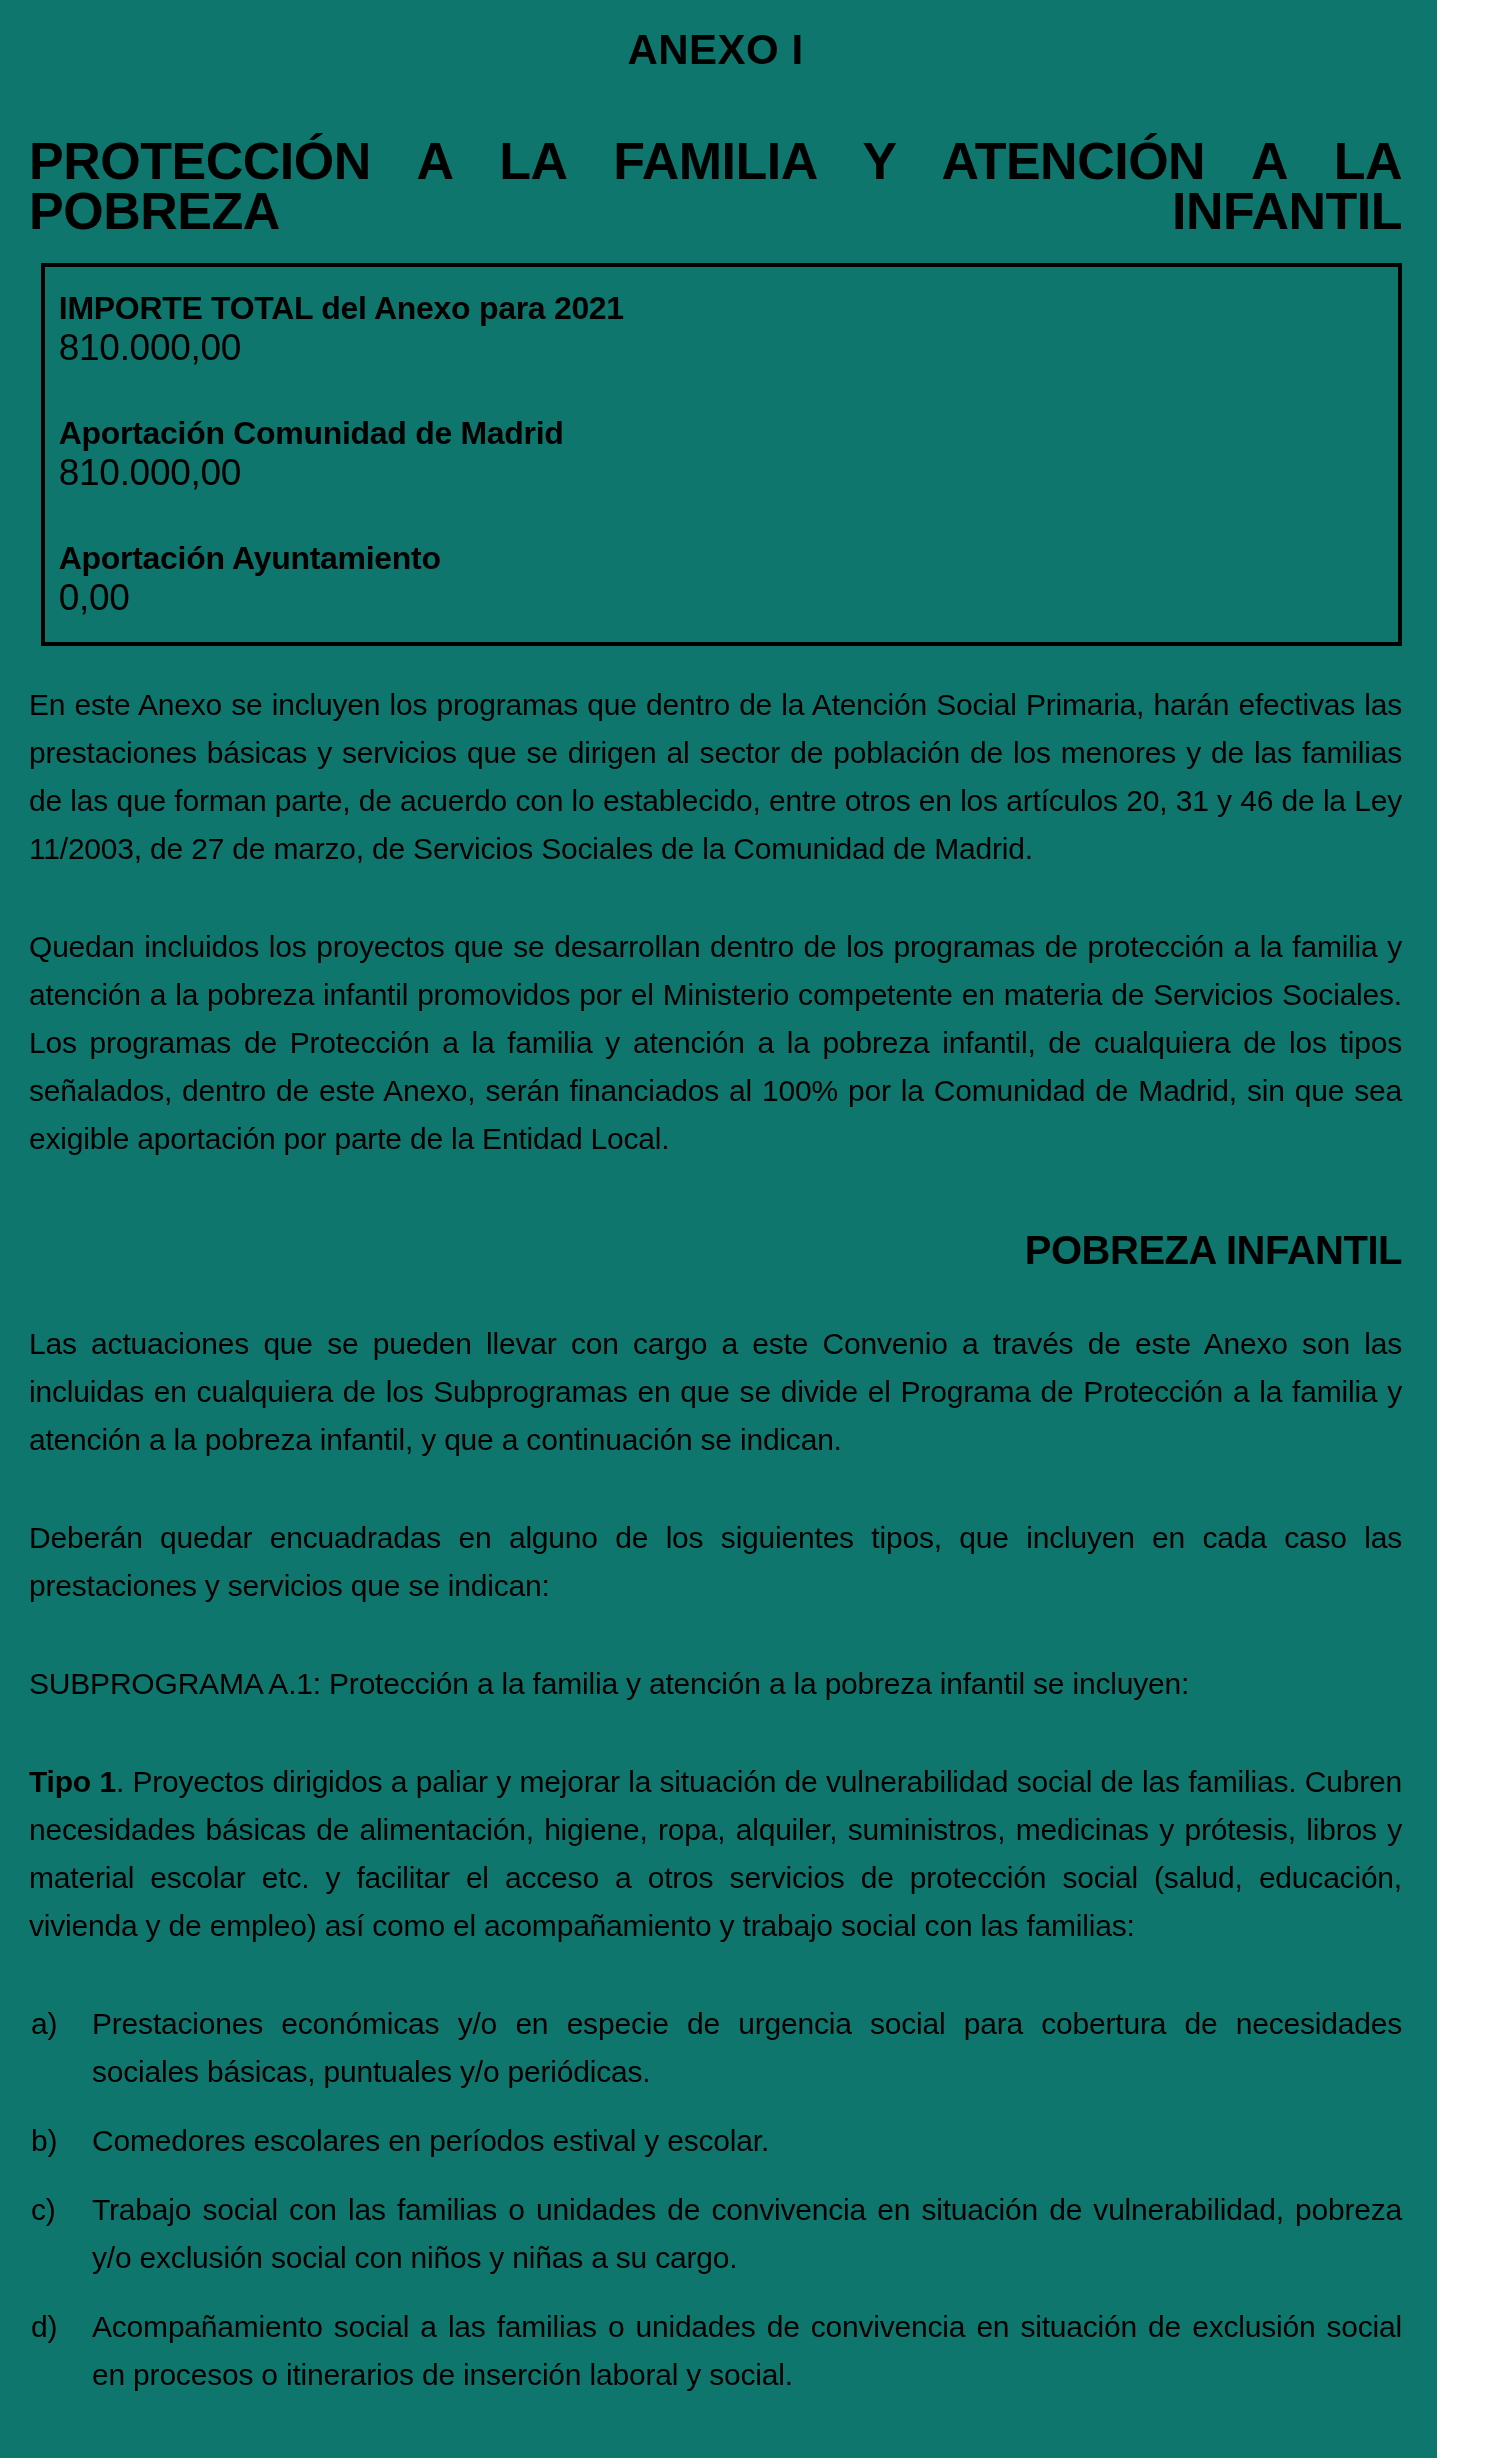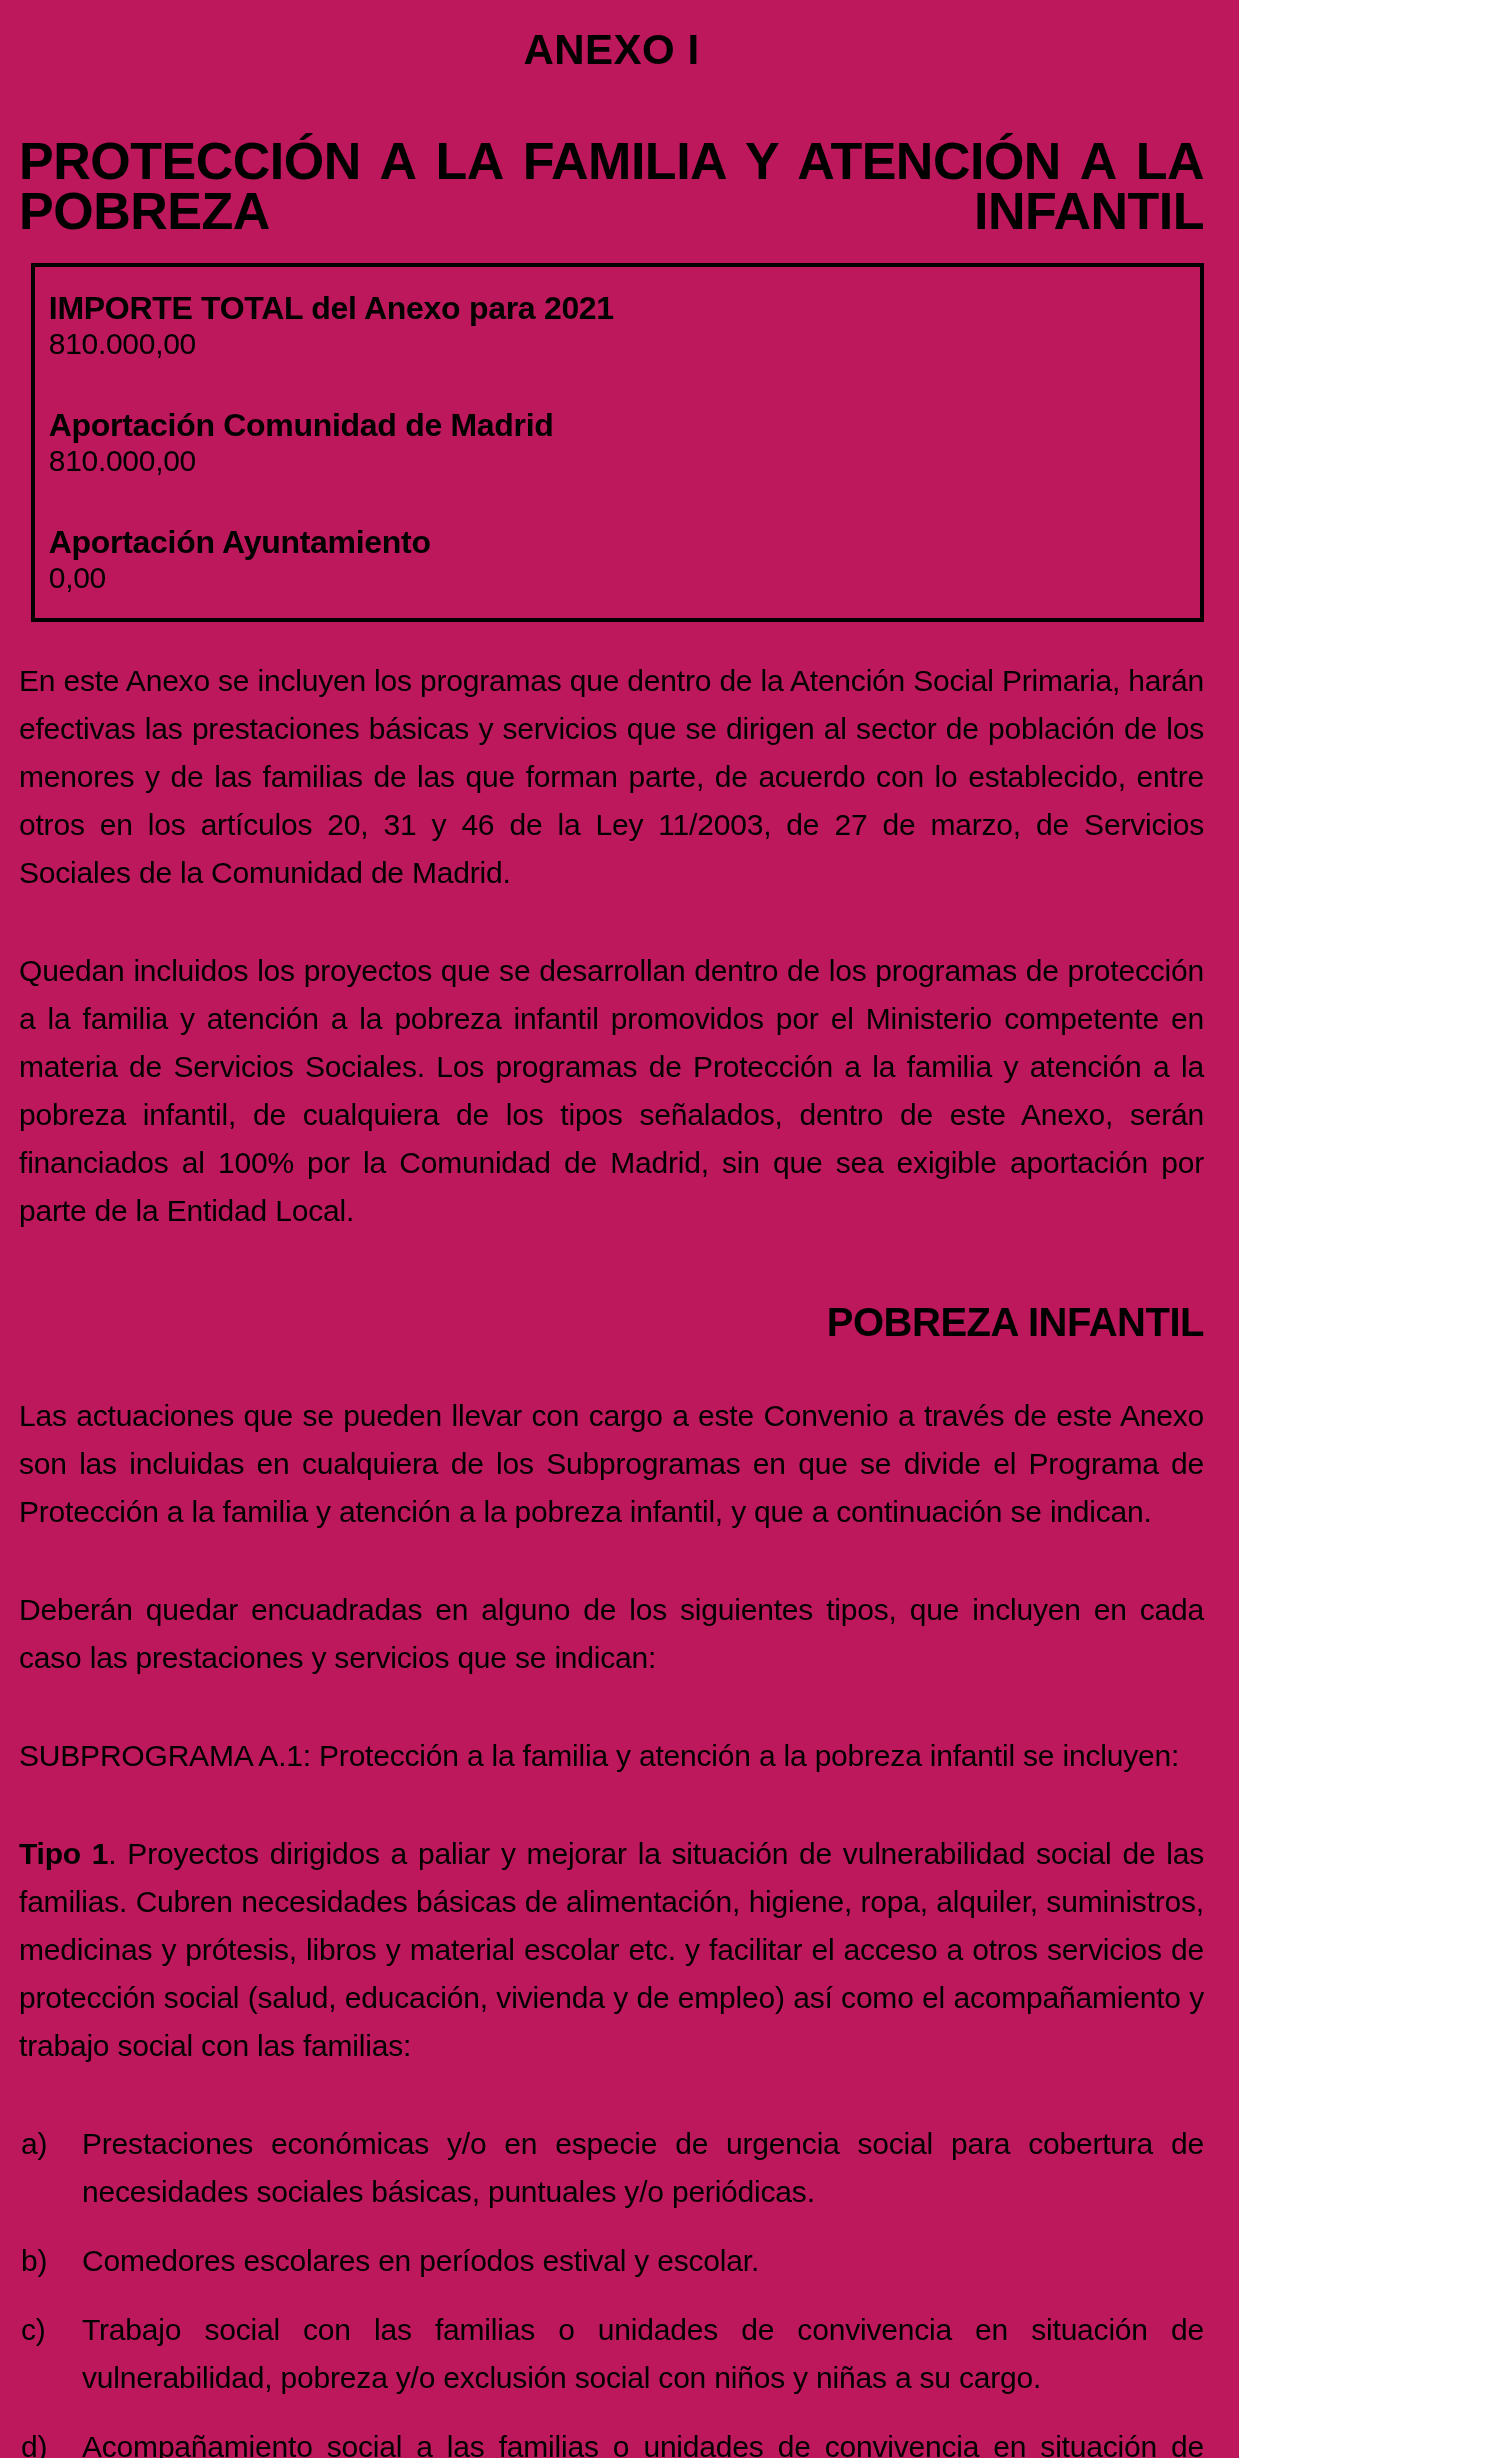--- a/index.html
+++ b/index.html
@@ -2,25 +2,25 @@
 <html lang="es"><head>
 <meta charset="utf-8">
 <style>
   html, body {
     margin: 0;
     padding: 0;
     background: #ffffff;
   }
   .page {
     position: relative;
-    width: 1239px;
+    width: 1437px;
     height: 2459px;
     box-sizing: border-box;
-    padding: 17px 35px 0 19px;
-    background: #be185d;
+    padding: 17px 35px 0 29px;
+    background: #0f766e;
     color: #000000;
     font-family: "Liberation Sans", "DejaVu Sans", sans-serif;
     overflow: hidden;
   }
   .doc-title {
     margin: 5.7px 0 0 0;
     font-size: 42px;
     line-height: 54px;
     font-weight: bold;
     text-align: center;
@@ -45,21 +45,21 @@
     align-items: baseline;
     padding: 23px 14.3px 23px 14.3px;
     flex-direction: column;
   }
   .summary-row .label {
     font-size: 32px;
     font-weight: bold;
     letter-spacing: -0.3px;
   }
   .summary-row .value {
-    font-size: 30px;
+    font-size: 37px;
     font-weight: normal;
     letter-spacing: -0.3px;
   }
   .body-text {
     font-size: 30px;
     line-height: 48px;
     text-align: justify;
     letter-spacing: -0.2px;
     margin: 0 0 50px 0;
   }

